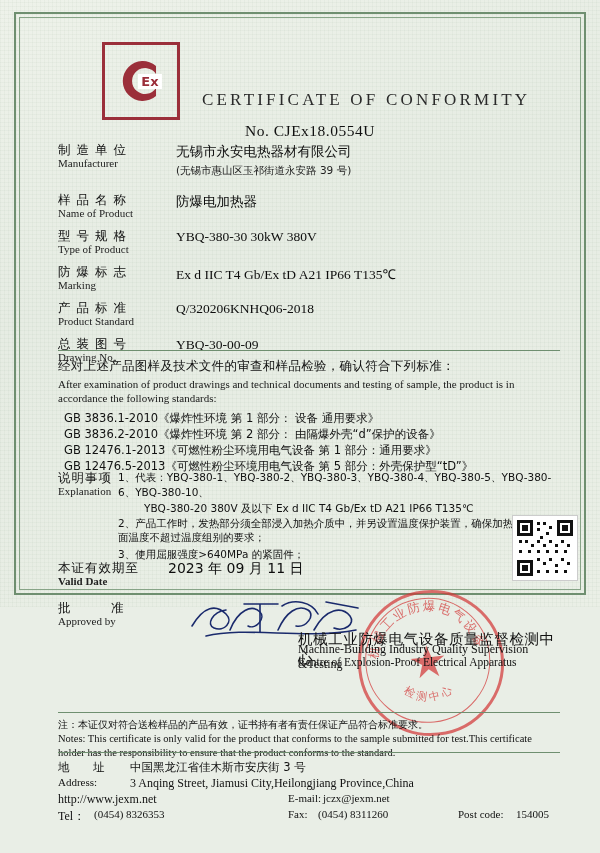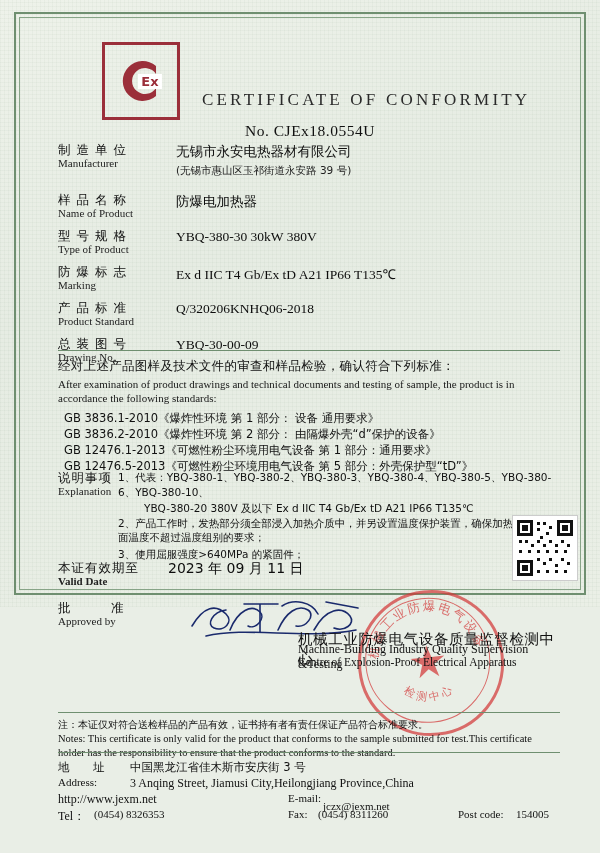--- a/index.html
+++ b/index.html
@@ -317,21 +317,21 @@
       <span class="f-lab-cn">地　址</span>
       <span class="f-val" style="font-family:'DejaVu Sans',sans-serif;font-size:11.5px;">中国黑龙江省佳木斯市安庆街 3 号</span>
     </div>
     <div class="f-row" style="height:16px;">
       <span class="f-lab-en">Address:</span>
       <span class="f-val">3 Anqing Street, Jiamusi City,Heilongjiang Province,China</span>
     </div>
     <div class="f-row" style="height:16px;">
       <span class="f-val" style="left:0;">http://www.jexm.net</span>
       <span class="f-val2">E-mail:</span>
-      <span style="position:absolute;left:265px;top:8px;font-size:11px;">jczx@jexm.net</span>
+      <span style="position:absolute;left:265px;top:0;font-size:11px;">jczx@jexm.net</span>
     </div>
     <div class="f-row" style="height:16px;">
       <span class="f-val" style="left:0;">Tel：</span>
       <span style="position:absolute;left:36px;top:0;font-size:11px;">(0454) 8326353</span>
       <span class="f-val2">Fax:</span>
       <span style="position:absolute;left:260px;top:0;font-size:11px;">(0454) 8311260</span>
       <span class="f-val3">Post code:</span>
       <span style="position:absolute;left:458px;top:0;font-size:11px;">154005</span>
     </div>
   </div>

